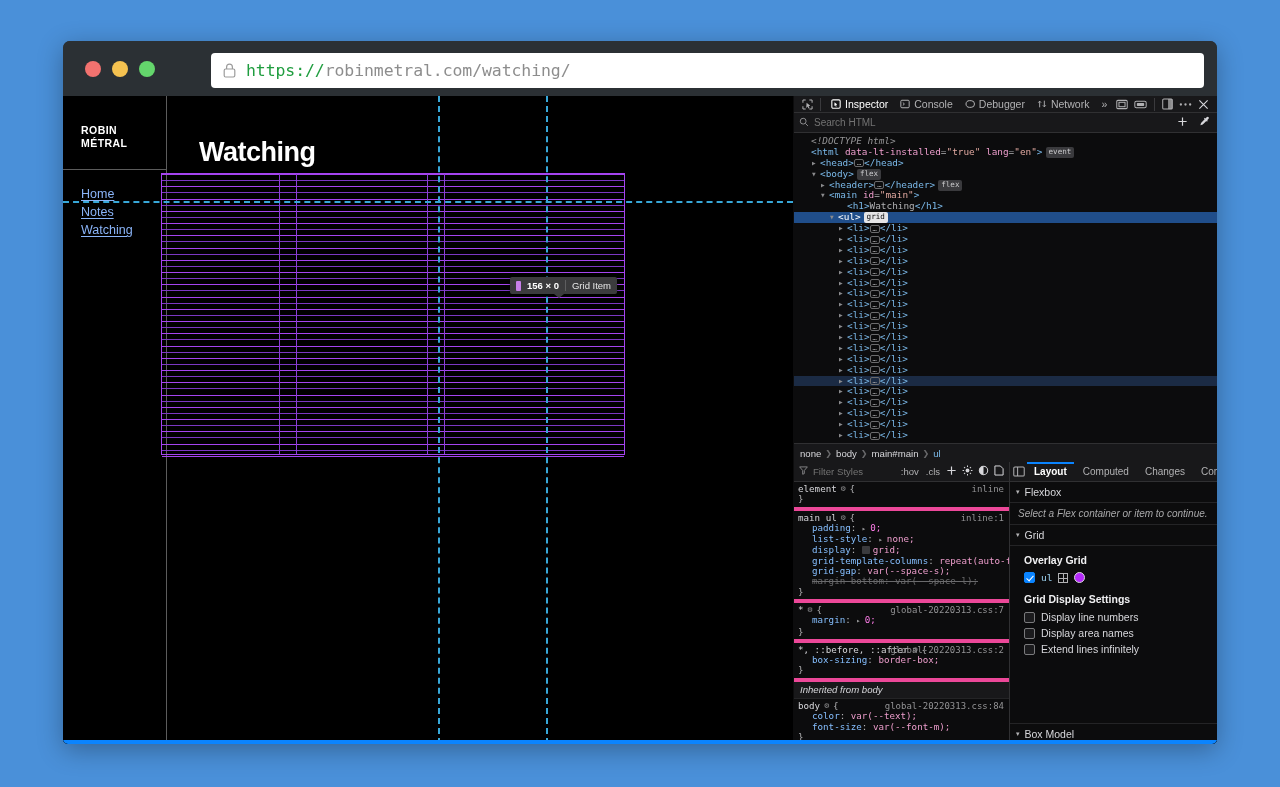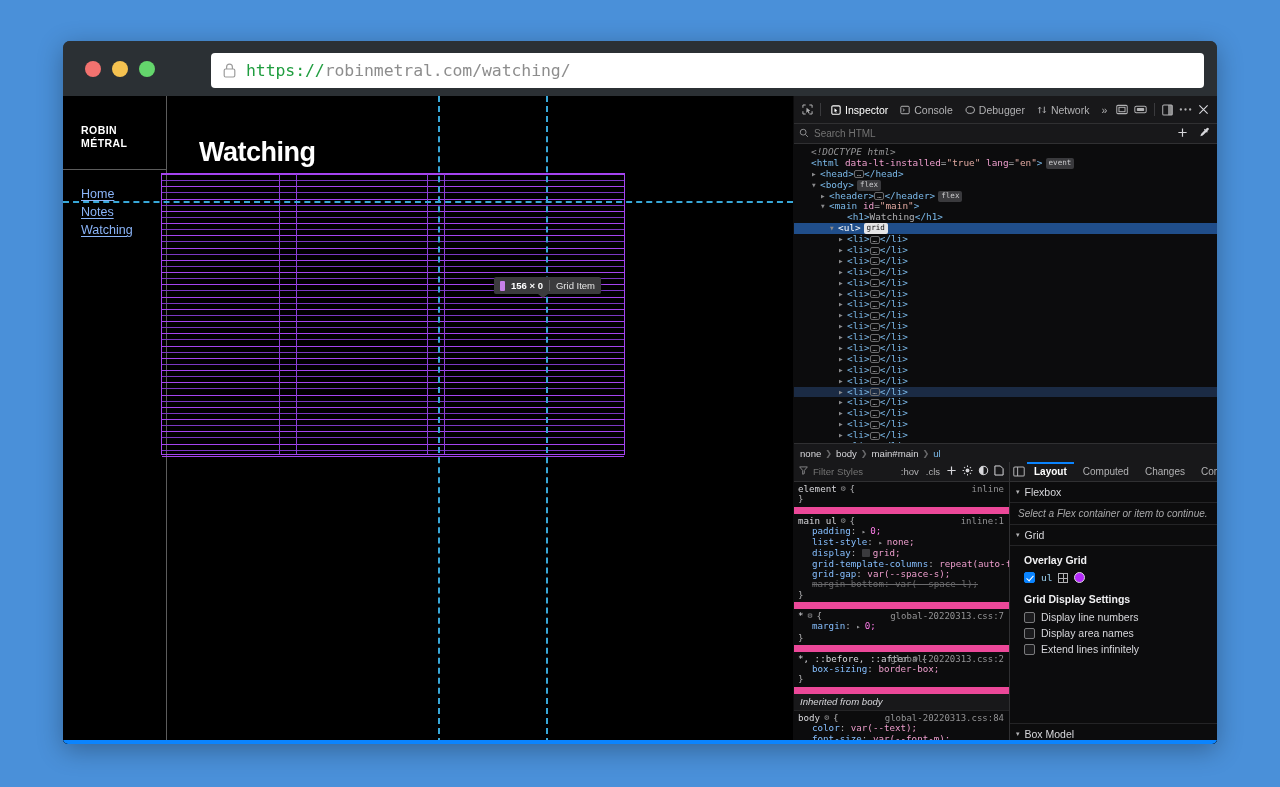--- a/index.html
+++ b/index.html
@@ -134,21 +134,21 @@
     border-top: 2px dashed #37a7d8;
   }
   .ruler.v {
     top: 0; height: 648px; width: 0;
     border-left: 2px dashed #37a7d8;
   }
 
   
   .grid-badge {
     position: absolute;
-    left: 431px; top: 181px;
+    left: 447px; top: 181px;
     height: 17px;
     background: #3b3b3d;
     border-radius: 2px;
     display: flex; align-items: center;
     padding: 0 6px;
     font-size: 9.5px;
     color: #e6e6e6;
     white-space: nowrap;
     box-shadow: 0 1px 3px rgba(0,0,0,0.5);
   }
@@ -176,21 +176,21 @@
   .devtools {
     width: 424px; height: 100%;
     background: #0c0c0d;
     border-left: 1px solid #0c0c0d;
     display: flex; flex-direction: column;
     font-size: 11px;
     color: #b1b1b3;
     overflow: hidden;
   }
   .dt-toolbar {
-    height: 28px;
+    height: 17px;
     background: #18181a;
     border-bottom: 1px solid #303032;
     display: flex; align-items: center;
     padding: 0 4px;
     flex: 0 0 auto;
   }
   .dt-tab {
     display: flex; align-items: center; gap: 4px;
     height: 20px; padding: 0 6px;
     color: #b1b1b3; font-size: 10.5px;
@@ -290,21 +290,21 @@
   .styles-toolbar .ph { color: #737373; flex: 1 1 auto; }
   .st-btn { color: #b1b1b3; font-size: 9.5px; padding: 0 1px; }
   .styles-body {
     flex: 1 1 auto;
     overflow: hidden;
     font-family: "DejaVu Sans Mono", monospace;
     font-size: 9.2px;
     line-height: 10.3px;
     color: #b1b1b3;
   }
-  .rule { border-bottom: 7px solid #ec4899; padding: 2px 0 2px 4px; position: relative; }
+  .rule { border-bottom: 4px solid #ec4899; padding: 2px 0 2px 4px; position: relative; }
   .rule-head { display: flex; align-items: center; white-space: nowrap; }
   .sel { color: #d7d7db; }
   .src {
     position: absolute; right: 5px;
     color: #939395; font-size: 9px;
   }
   .gearish { color: #8b8b8d; margin: 0 4px; font-size: 8px; }
   .decl { padding-left: 14px; white-space: nowrap; }
   .prop { color: #86bfff; }
   .pval { color: #ee9ecd; }

